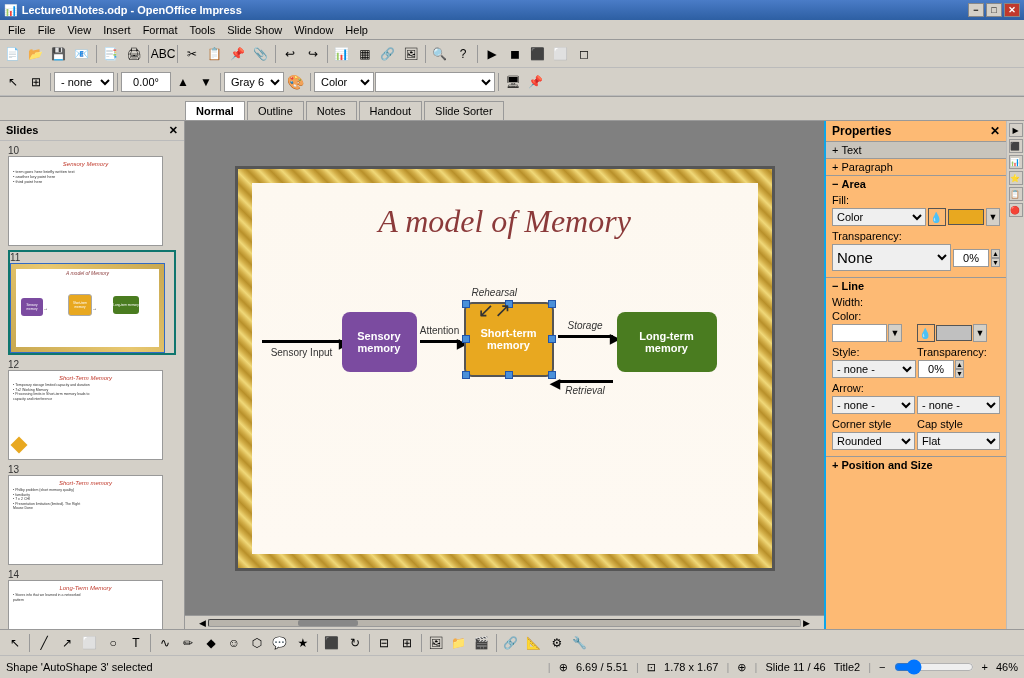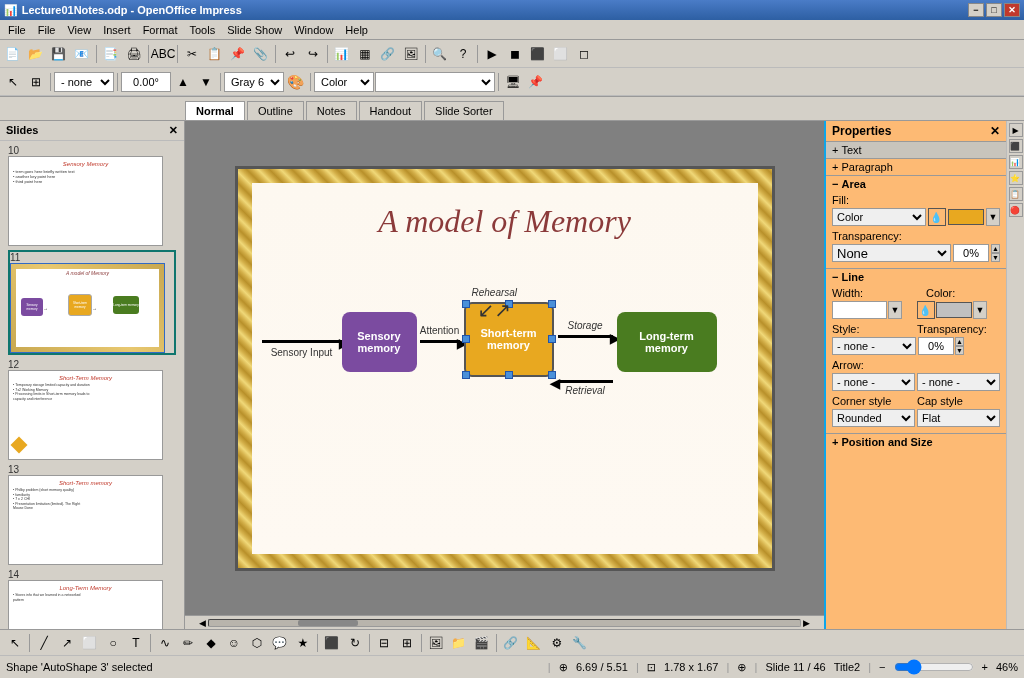--- a/index.html
+++ b/index.html
@@ -325,39 +325,39 @@
             <div style="display:flex; align-items:center; gap:2px; margin-bottom:4px;">
               <select style="height:18px; font-size:11px; border:1px solid #999; flex:1;">
                 <option>Color</option>
               </select>
               <button style="height:18px; width:18px; border:1px solid #555; background:transparent; font-size:10px; cursor:pointer;">💧</button>
               <div style="width:36px; height:16px; background:#e8a820; border:1px solid #555;"></div>
               <button style="height:18px; width:14px; border:1px solid #999; background:#d4d0c8; cursor:pointer; font-size:9px;">▼</button>
             </div>
             <div style="font-size:11px; margin-bottom:2px;">Transparency:</div>
             <div style="display:flex; align-items:center; gap:2px; margin-bottom:4px;">
-              <select style="height:18px; font-size:13px; border:1px solid #999; flex:1;">
+              <select style="height:27px; font-size:15px; border:1px solid #999; flex:1;">
                 <option>None</option>
               </select>
               <input style="width: 36px; height: 18px; font-size: 11px; border: 1px solid rgb(153, 153, 153); text-align: center;" value="0%">
               <div style="display:flex; flex-direction:column; gap:0;">
                 <button style="height:9px; font-size:7px; border:1px solid #999; background:#d4d0c8; cursor:pointer; line-height:1;">▲</button>
                 <button style="height:9px; font-size:7px; border:1px solid #999; background:#d4d0c8; cursor:pointer; line-height:1;">▼</button>
               </div>
             </div>
           </div>
         </div>
 
         <div style="border-top:1px solid #999;">
           <div style="padding:2px 6px; font-size:11px; display:flex; align-items:center; gap:3px; cursor:pointer; font-weight:bold;">
             <span>−</span>
               <span>Line</span>
           </div>
           <div style="padding:2px 6px;">
-            <div style="display:grid; grid-template-columns:1fr 1fr; gap:20px; margin-bottom:2px;">
+            <div style="display:grid; grid-template-columns:1fr; gap:2px; margin-bottom:2px;">
               <div style="font-size:11px;">Width:</div>
               <div style="font-size:11px;">Color:</div>
             </div>
             <div style="display:flex; align-items:center; gap:2px; margin-bottom:4px;">
               <div style="flex:1; display:flex; align-items:center; gap:1px;">
                 <input style="width: 55px; height: 18px; font-size: 11px; border: 1px solid rgb(153, 153, 153);" value="">
                 <button style="height:18px; width:14px; border:1px solid #999; background:#d4d0c8; font-size:9px; cursor:pointer;">▼</button>
               </div>
               <div style="flex:1; display:flex; align-items:center; gap:1px;">
                 <button style="height:18px; width:18px; border:1px solid #555; background:transparent; font-size:10px; cursor:pointer;">💧</button>

